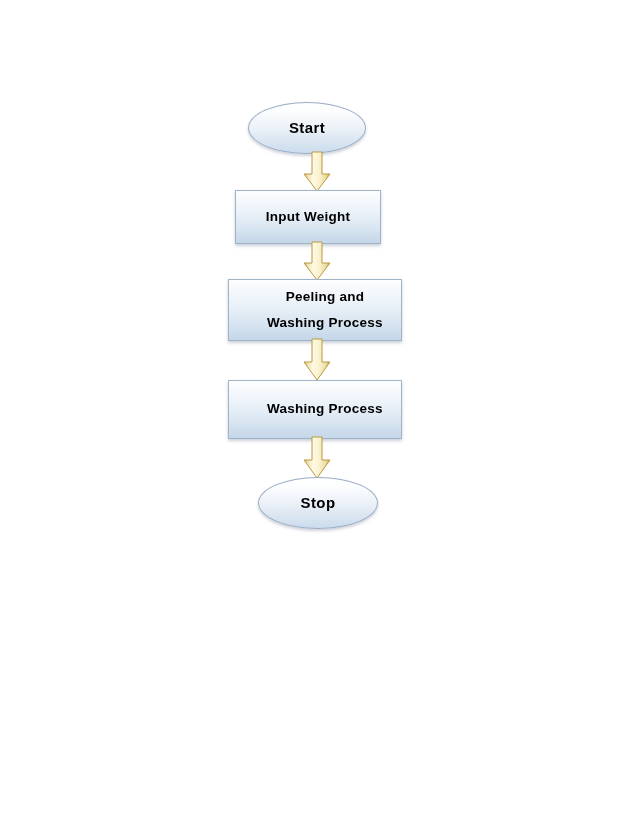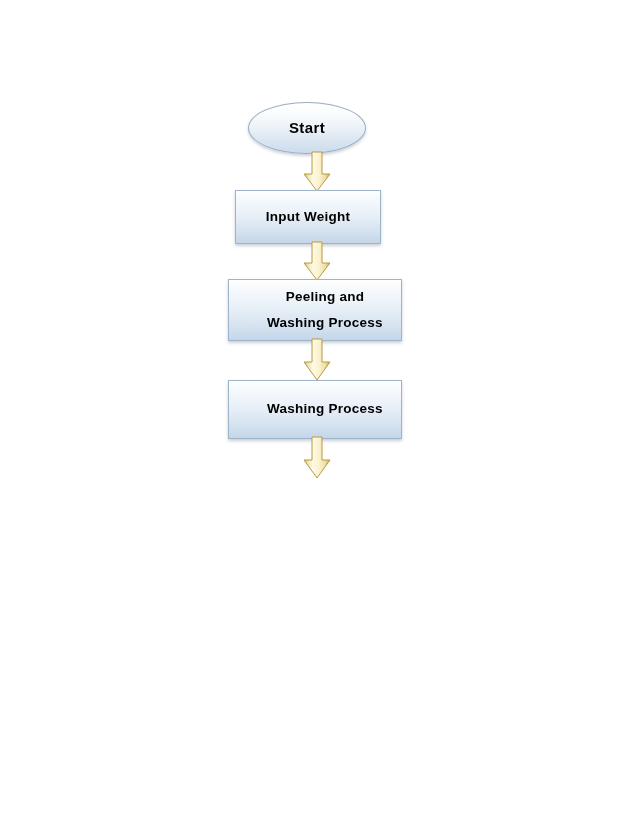--- a/index.html
+++ b/index.html
@@ -169,14 +169,17 @@
           <stop offset="34%" stop-color="#fdf9e4"></stop>
           <stop offset="58%" stop-color="#fbf2cf"></stop>
           <stop offset="82%" stop-color="#eddfa5"></stop>
           <stop offset="100%" stop-color="#c5a248"></stop>
         </linearGradient>
       </defs>
       <path d="M9,0 L19,0 L19,23 L27,23 L14,41 L1,23 L9,23 Z" fill="url(#arrGrad3)" stroke="#b99a41" stroke-width="1" stroke-linejoin="round"></path>
     </svg>
   </div>
 
+  <div class="node terminator" id="node-stop" style="left: 258px; top: 473px; width: 120px; height: 52px;">
+    <span class="node-label">Stop</span>
+  </div>
 
 </div>
 
 </body></html>

